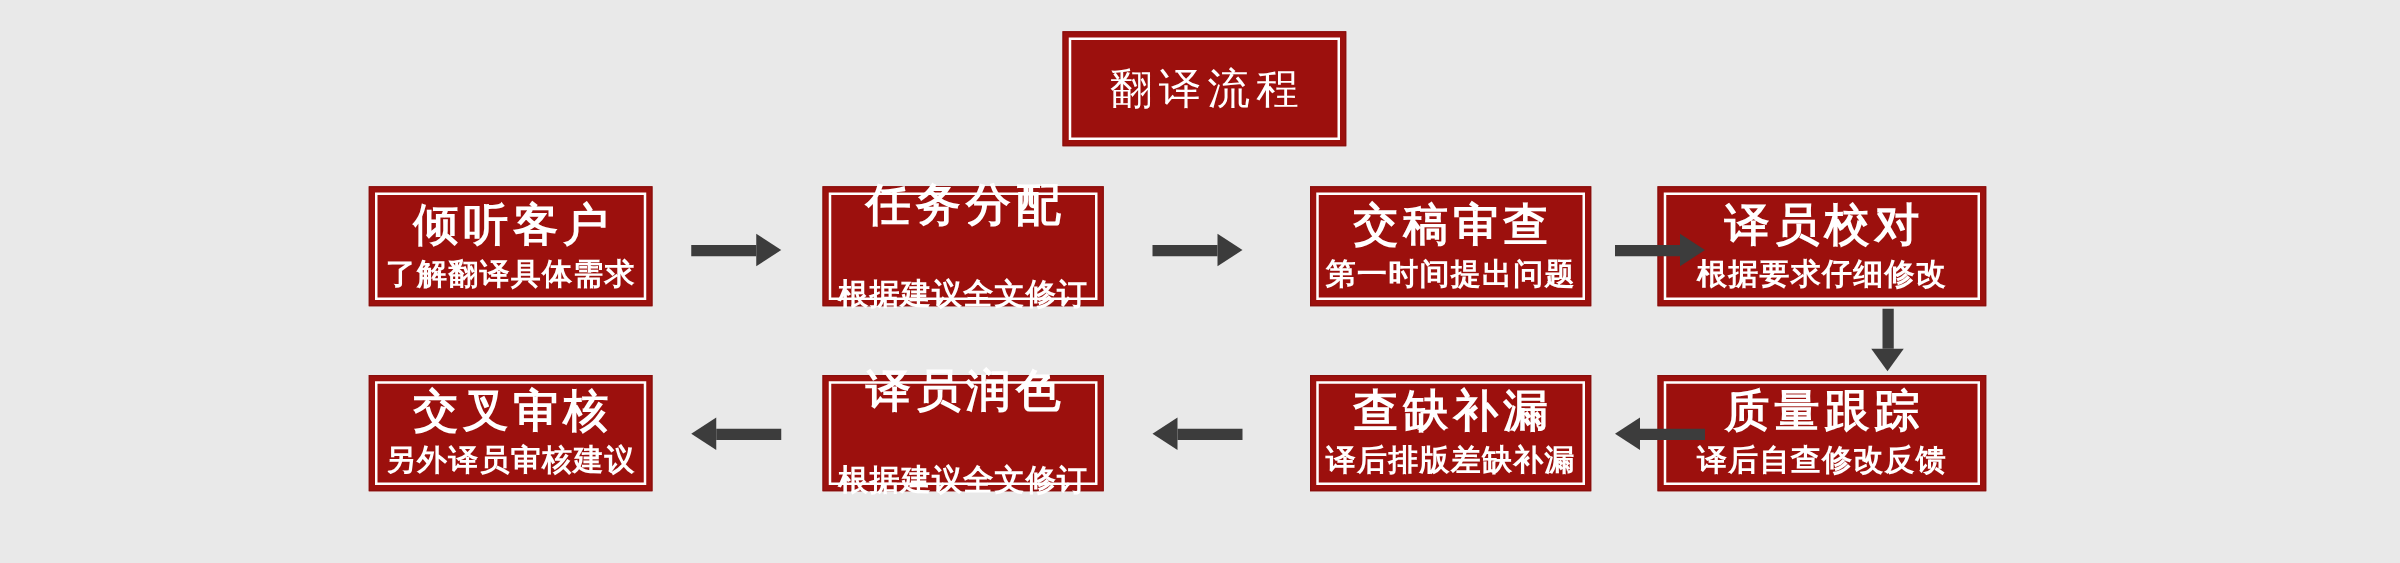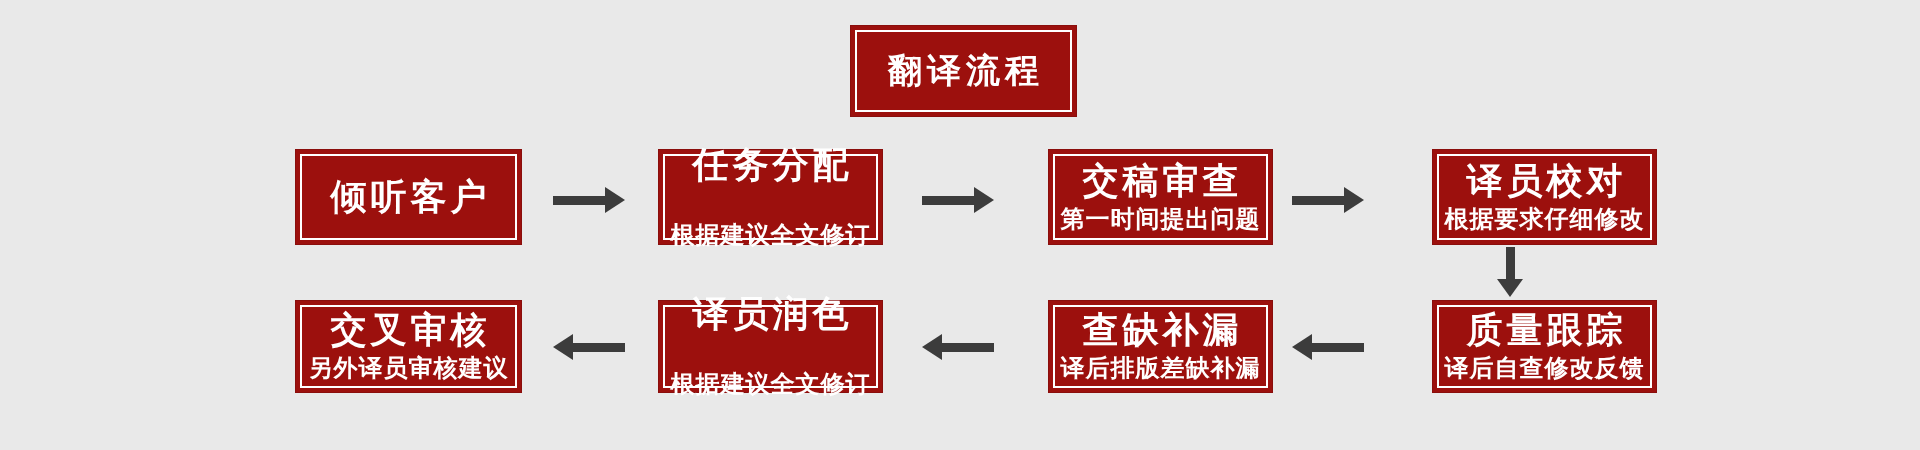--- a/index.html
+++ b/index.html
@@ -38,21 +38,21 @@
     position: absolute;
     inset: 4px;
     border: 2px solid var(--inner-border);
     pointer-events: none;
   }
   .title-node {
     left: 850px; top: 25px; width: 227px; height: 92px;
   }
   .title-text {
     font-size: 34px;
-    font-weight: bold;
+    font-weight: normal;
     letter-spacing: 5px;
     padding-left: 5px; 
   }
   .step-label {
     font-size: 36px;
     font-weight: bold;
     letter-spacing: 4px;
     line-height: 1.1;
     padding-left: 4px;
   }
@@ -62,21 +62,21 @@
     letter-spacing: 1px;
     line-height: 1.15;
     margin-top: 5px;
   }
   
   .r1 { top: 149px; height: 96px; }
   .r2 { top: 300px; height: 93px; }
   .c1 { left: 295px; width: 227px; }
   .c2 { left: 658px; width: 225px; gap: 32px; }
   .c3 { left: 1033px; width: 225px; margin-left: 15px; }
-  .c4 { left: 1432px; width: 225px; }
+  .c4 { left: 1326px; width: 263px; }
 
   
   .arrow-h {
     position: absolute;
     display: flex;
     align-items: center;
     height: 26px;
   }
   .arrow-h .shaft { width: 52px; height: 9px; background: var(--arrow); }
   .arrow-h .head-right {
@@ -116,20 +116,21 @@
 <body>
 
 <div class="stage">
 
   <div class="node title-node">
     <div class="title-text">翻译流程</div>
   </div>
 
   <div class="node r1 c1">
     <div class="step-label">倾听客户</div>
+    <div class="step-desc">了解翻译具体需求</div>
   </div>
   <div class="node r1 c2">
     <div class="step-label">任务分配</div>
     <div class="step-desc">根据建议全文修订</div>
   </div>
   <div class="node r1 c3">
     <div class="step-label">交稿审查</div>
     <div class="step-desc">第一时间提出问题</div>
   </div>
   <div class="node r1 c4">

